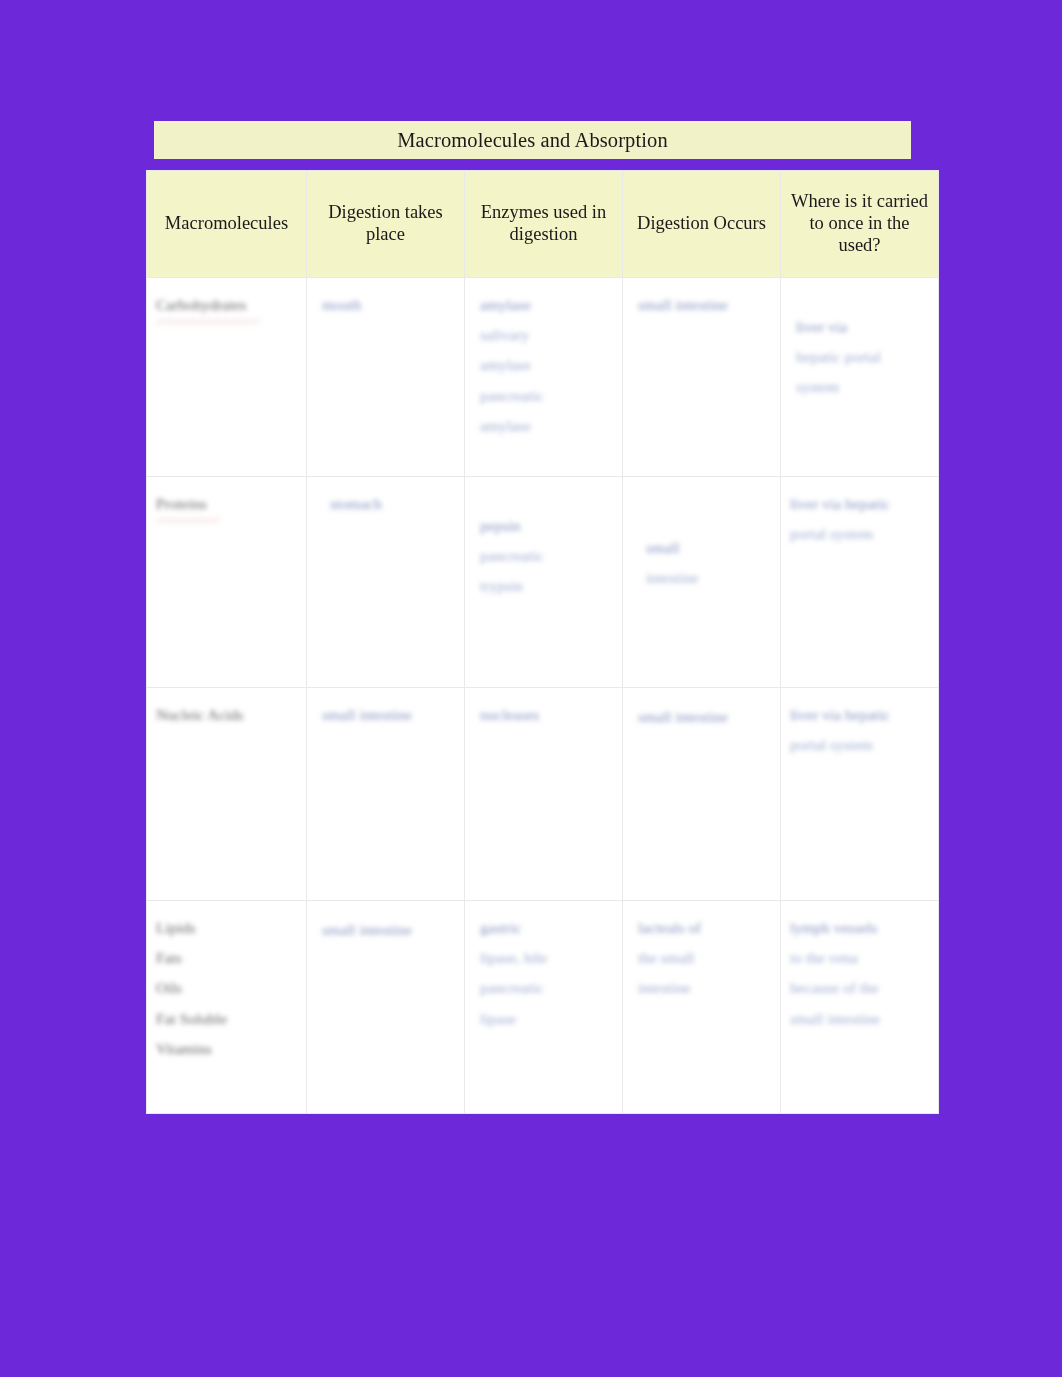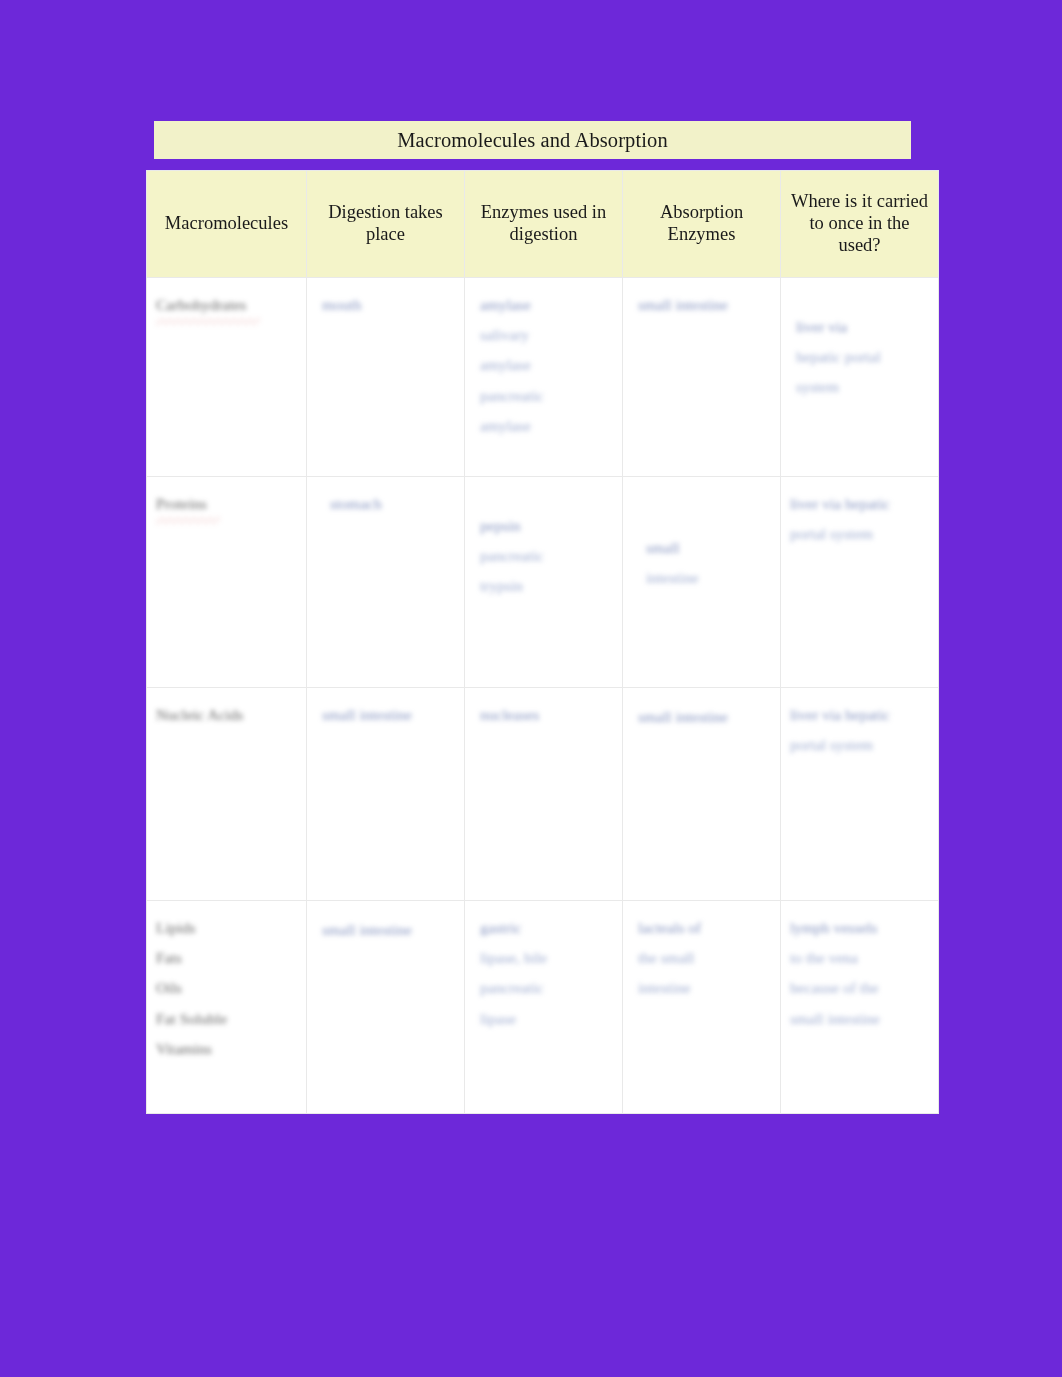--- a/index.html
+++ b/index.html
@@ -184,21 +184,21 @@
         <th>
           <span class="hdr-text">Macromolecules</span>
         </th>
         <th>
           <span class="hdr-text">Digestion takes place</span>
         </th>
         <th>
           <span class="hdr-text">Enzymes used in digestion</span>
         </th>
         <th>
-          <span class="hdr-text">Absorption Enzymes</span>
+          <span class="hdr-text">Digestion Occurs</span>
         </th>
         <th>
           <span class="hdr-text">Where is it carried to once in the used?</span>
         </th>
       </tr>
     </thead>
     <tbody>
 
       <tr class="r1">
         <td>

